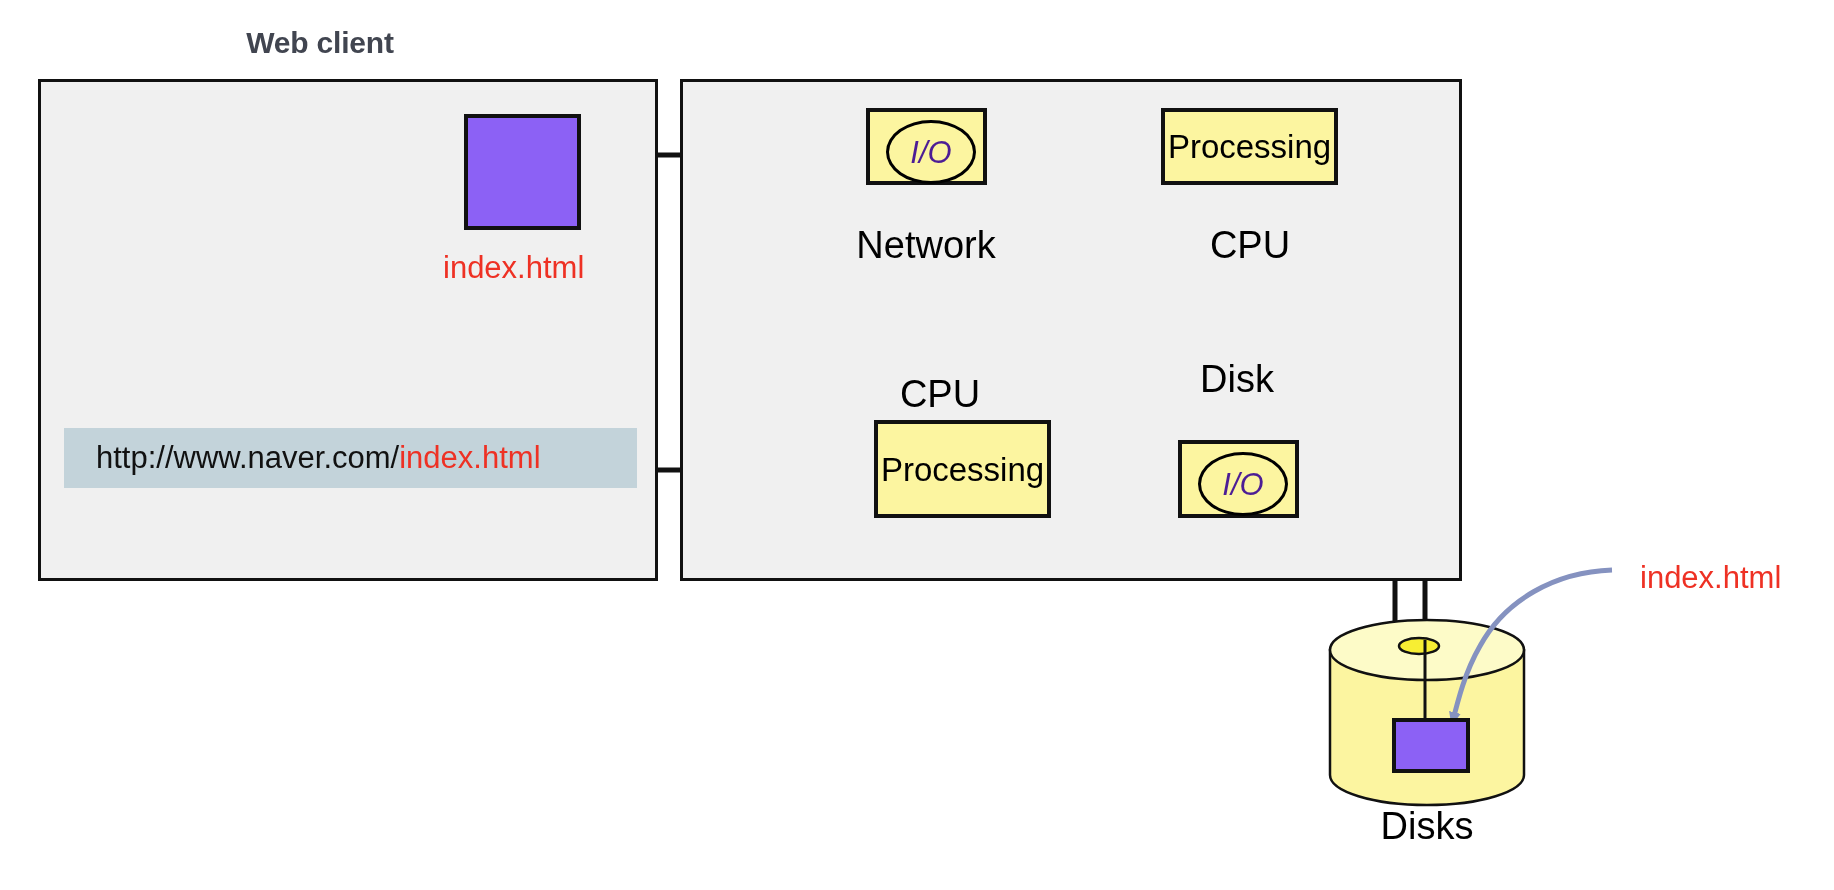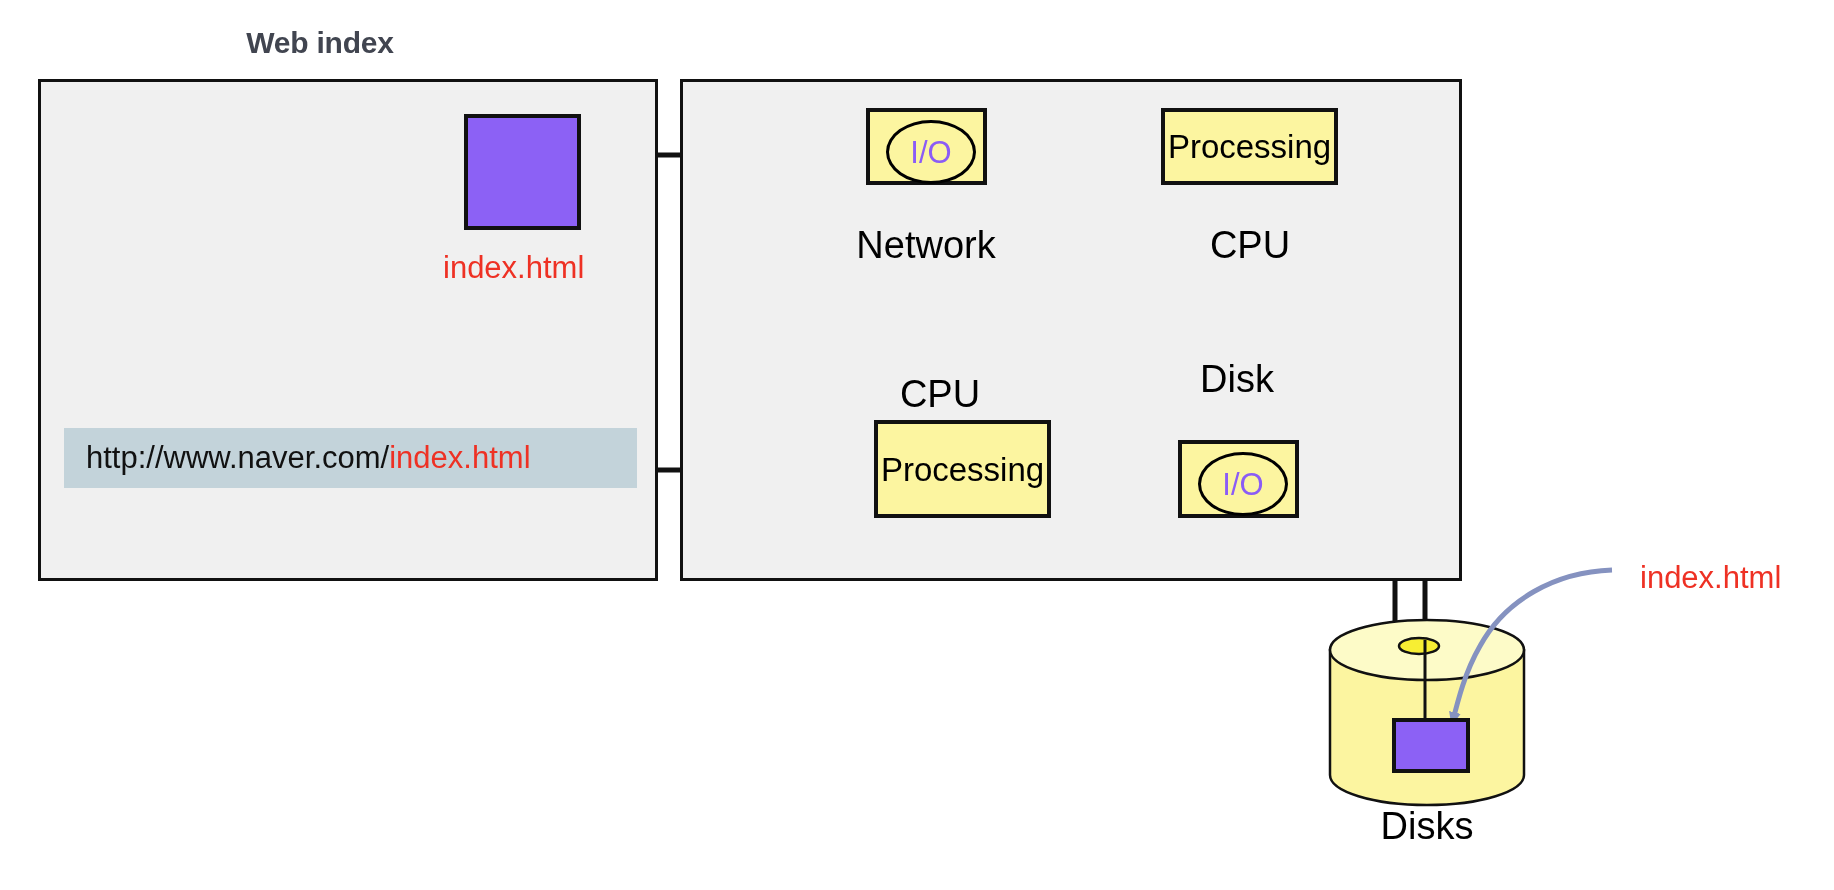--- a/index.html
+++ b/index.html
@@ -68,23 +68,24 @@
     position: absolute;
     border: 3px solid #000000;
     border-radius: 50%;
     box-sizing: border-box;
     display: flex;
     align-items: center;
     justify-content: center;
   }
   .io-text {
     font-size: 31px;
-    color: #8b5cf6;
+    color: #4c1d95;
     line-height: 1;
     white-space: nowrap;
+    font-style: italic;
   }
 
   
   .caption {
     font-size: 38px;
     color: #000000;
     white-space: nowrap;
     text-align: center;
   }
 
@@ -93,21 +94,21 @@
     font-size: 31px;
     color: #ee3124;
     white-space: nowrap;
   }
 
   
   .url-bar {
     background: #c3d3da;
     display: flex;
     align-items: center;
-    padding: 0 22px;
+    padding: 0 32px;
     box-sizing: border-box;
   }
   .url-base { font-size: 31px; color: #111111; white-space: nowrap; }
   .url-file { font-size: 31px; color: #ee3124; white-space: nowrap; }
 </style>
 </head>
 <body>
 
 <div id="stage">
 
@@ -154,21 +155,21 @@
 
     <g>
       <line x1="1425" y1="640" x2="1425" y2="722" stroke="#111111" stroke-width="3"></line>
     </g>
 
     <g>
       <path d="M1612,570 C1555,572 1505,600 1480,646 C1465,672 1458,700 1452,724" fill="none" stroke="#8592c0" stroke-width="5" marker-end="url(#arrow-blue)"></path>
     </g>
   </svg>
 
-  <div class="abs section-title" style="left:170px; top:26px; width:300px;">Web index</div>
+  <div class="abs section-title" style="left:170px; top:26px; width:300px;">Web client</div>
 
   <div class="abs frame" style="left:38px; top:79px; width:620px; height:502px;"></div>
 
   <div class="abs file-block" style="left:464px; top:114px; width:117px; height:116px;"></div>
 
   <div class="abs red-label" style="left:443px; top:250px;">index.html</div>
 
   <div class="abs url-bar" style="left:64px; top:428px; width:573px; height:60px;">
     <span class="url-base">http://www.naver.com/</span>
     <span class="url-file">index.html</span>

